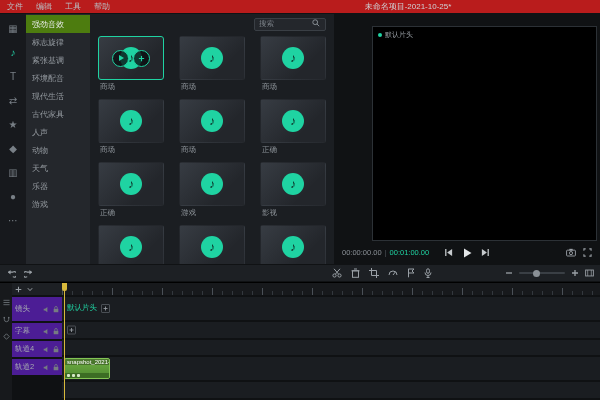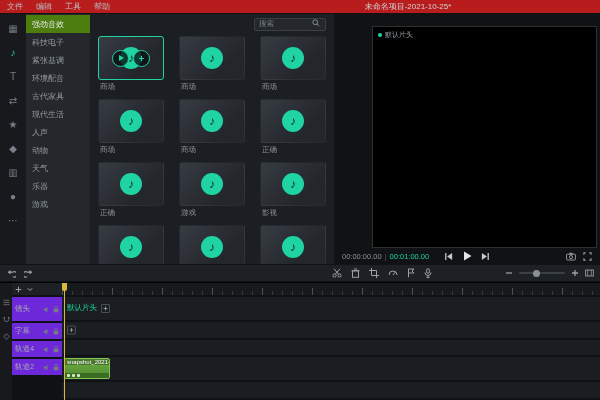--- a/index.html
+++ b/index.html
@@ -58,21 +58,21 @@
     border-bottom:3.5px solid transparent;margin-left:1px}
   .tile-label{font-size:7.5px;color:#8b9197;margin:2px 0 3px 2px;white-space:nowrap;overflow:hidden}
 
   
   .preview{flex:1;background:#101214;display:flex;flex-direction:column;
     padding:12px 3px 0 3px;box-sizing:border-box}
   .viewer{position:relative;flex:1;background:#000;border:1px solid #2c3136;margin-left:35px}
   .viewer-label{position:absolute;top:3px;left:5px;display:flex;align-items:center;gap:3px;
     font-size:7px;color:#9aa0a6}
   .dot{width:4px;height:4px;border-radius:50%;background:#1fd3a2}
-  .controls{height:16px;display:flex;align-items:center;padding:0 5px;position:relative;font-size:7.5px}
+  .controls{height:23px;display:flex;align-items:center;padding:0 5px;position:relative;font-size:7.5px}
   .timecode{display:flex;align-items:center;color:#8b9197;white-space:nowrap}
   .sep{color:#50555a;margin:0 3px}
   .dur{color:#1fd3a2;}
   .transport{position:absolute;left:50%;transform:translateX(-50%);display:flex;gap:9px;align-items:center}
   .right-icons{margin-left:auto;display:flex;gap:7px}
 
   
   .toolbar{height:18px;box-sizing:border-box;background:#1d2024;border-top:1px solid #101214;
     border-bottom:1px solid #101214;display:flex;align-items:center;padding:0 6px;position:relative}
   .tb-left{display:flex;gap:8px}
@@ -80,21 +80,21 @@
   .tb-right{margin-left:auto;display:flex;gap:6px;align-items:center}
   .zoom-track{width:46px;height:2px;background:#3a3f45;border-radius:1px;position:relative}
   .zoom-knob{position:absolute;left:14px;top:-2.5px;width:7px;height:7px;border-radius:50%;background:#8a9096}
 
   
   .timeline{height:118px;display:flex;background:#0f1113;border-top:1px solid #000;box-sizing:border-box}
   .micro{width:12px;background:#17191c;display:flex;flex-direction:column;align-items:center;
     padding-top:16px;gap:10px;box-sizing:border-box}
   .t-header{width:50px;display:flex;flex-direction:column;box-sizing:border-box}
   .h-top{height:12px;margin-bottom:2px;background:#1d2024;display:flex;align-items:center;gap:5px;padding:0 3px}
-  .h-row{display:flex;align-items:center;padding:0 3px;gap:3px;background:#6d28d9;margin-bottom:2px;box-sizing:border-box}
+  .h-row{display:flex;align-items:center;padding:0 3px;gap:3px;background:#4c1d95;margin-bottom:2px;box-sizing:border-box}
   .h24{height:24px}.h16{height:16px}
   .t-name{font-size:7.5px;color:#a6abb0;flex:1;white-space:nowrap;overflow:hidden}
   .t-content{flex:1;position:relative;overflow:hidden;display:flex;flex-direction:column}
   .ruler{height:12px;margin-bottom:2px;background-color:#17191c;
     background-image:
       repeating-linear-gradient(90deg,#4a5057 0 1px,transparent 1px 50px),
       repeating-linear-gradient(90deg,#33383e 0 1px,transparent 1px 10px);
     background-size:100% 7px,100% 4px;
     background-position:left bottom,left bottom;
     background-repeat:no-repeat,no-repeat}
@@ -165,30 +165,30 @@
       <div class="strip-icon">
         <span class="glyph">⋯</span>
       </div>
     </div>
 
   <div class="cats">
 
 
       <div class="cat-item selected">强劲音效</div>
 
-
-      <div class="cat-item">科技电子</div>
+      <div class="cat-item">标志旋律</div>
+
 
       <div class="cat-item">紧张基调</div>
 
       <div class="cat-item">环境配音</div>
 
+      <div class="cat-item">现代生活</div>
+
       <div class="cat-item">古代家具</div>
-
-      <div class="cat-item">现代生活</div>
 
       <div class="cat-item">人声</div>
 
       <div class="cat-item">动物</div>
 
       <div class="cat-item">天气</div>
 
 
       <div class="cat-item">乐器</div>
 

